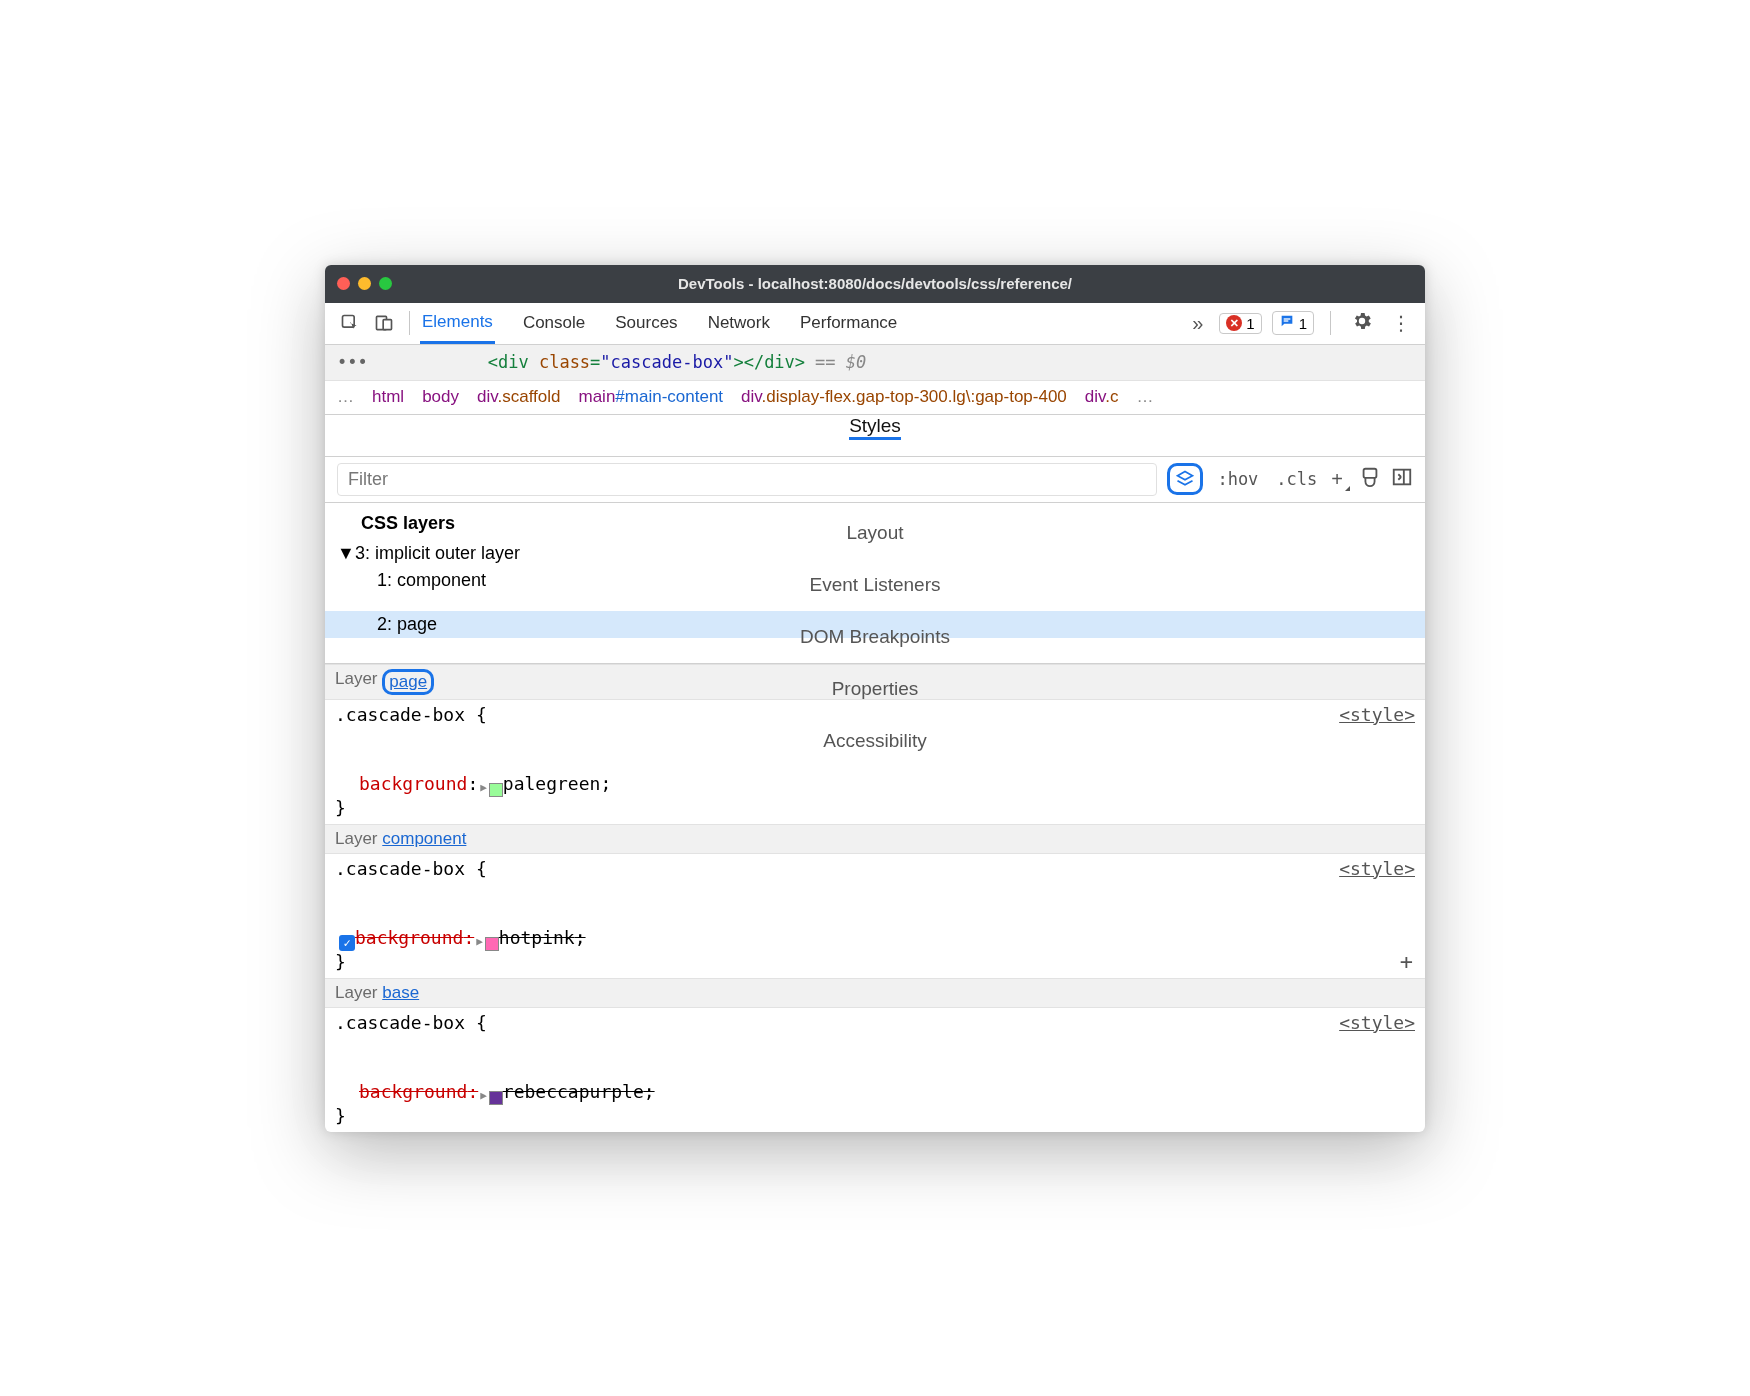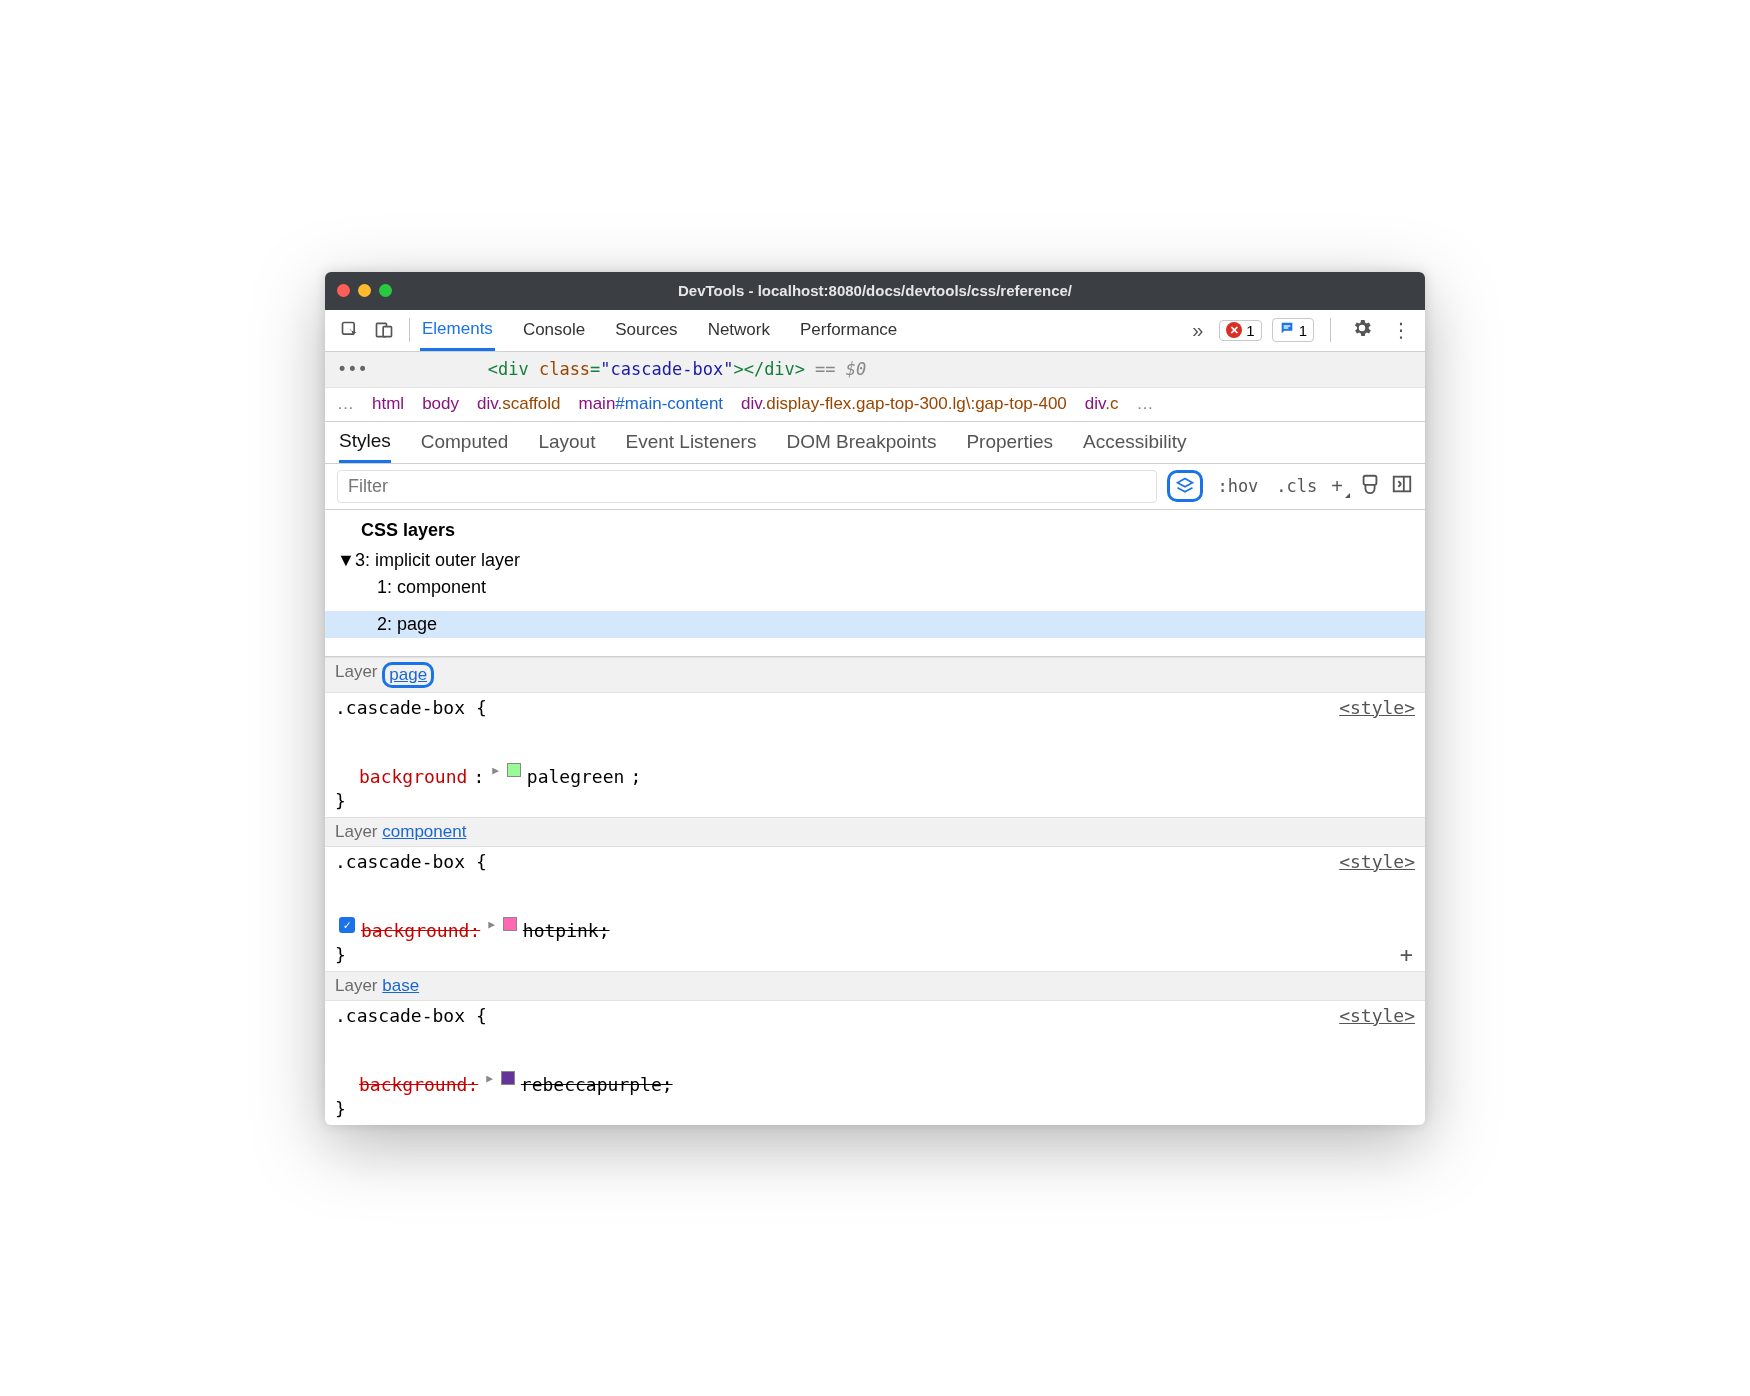--- a/index.html
+++ b/index.html
@@ -70,21 +70,21 @@
     border-bottom:1px solid #d0d0d0; font-size:17px; overflow:hidden; white-space:nowrap;
   }
   .crumbs .dots{color:#888;}
   .crumb { color:#881280; cursor:pointer;}
   .crumb .idsel{color:#1a67d2;}
   .crumb .cls{color:#994500;}
   .crumbs .end{color:#888;}
   
   .subtabs {
     display:flex; gap:30px; padding:0 14px; height:42px; align-items:center;
-    border-bottom:1px solid #d0d0d0; font-size:19px; color:#555;
+    border-bottom:1px solid #d0d0d0; font-size:19px; color:#555;flex-direction:column;
   }
   .subtab { cursor:pointer; height:100%; display:flex; align-items:center;}
   .subtab.active { color:#111; border-bottom:3px solid #1a73e8;}
   
   .filter-row {
     display:flex; align-items:center; padding:6px 12px; gap:10px;
     border-bottom:1px solid #d0d0d0; height:46px; font-size:17px;
   }
   .filter-input {
     flex:1; border:1px solid #e0e0e0; border-radius:4px; padding:5px 10px;
@@ -100,34 +100,34 @@
   .plus-sm{ position:relative; font-size:20px; color:#555; cursor:pointer; padding-right:6px;}
   .plus-sm::after{content:"";position:absolute;right:-1px;bottom:0;border-left:5px solid transparent;border-bottom:5px solid #555;}
   .paint-ic, .tree-ic { cursor:pointer; color:#555;}
   
   .layers-panel { border-bottom:1px solid #d0d0d0; font-size:18px; }
   .layers-title { font-weight:700; padding:10px 12px 6px;margin-left:24px;}
   .layer-tree { padding:0 12px 8px;}
   .layer-row { display:flex; align-items:center; padding:3px 0;}
   .disclosure { width:14px; margin-right:4px;}
   .layer-leaf { padding-left:40px;}
-  .layer-leaf.sel { background:#d5e8fb; margin:10px -12px; padding-left:52px; padding-right:12px;}
+  .layer-leaf.sel { background:#d5e8fb; margin:17px -12px; padding-left:52px; padding-right:12px;}
   
   .rule-layer-hdr {
     background:#f1f1f1; border-top:1px solid #e2e2e2; border-bottom:1px solid #e2e2e2;
     padding:4px 10px; color:#6b6b6b; font-size:17px; display:flex; align-items:flex-start;
   }
   .rule-layer-hdr a{ color:#1a67d2; text-decoration:underline; cursor:pointer;}
   .ring { border:3px solid #1a73e8; border-radius:10px; padding:0 4px;}
   .rule-body {
     font-family:Menlo, Consolas, monospace; font-size:18px; padding:4px 10px 6px;
     position:relative;
   }
   .rule-src { float:right; color:#555; text-decoration:underline; cursor:pointer; font-family:Menlo,monospace;}
-  .decl { padding-left:24px; display:flex; align-items:flex-start; gap:6px; line-height:1.5;margin-top:45px;}
+  .decl { padding-left:24px; display:flex; align-items:flex-end; line-height:1.5;margin-top:45px;}
   .prop{color:#c80000;}
   .expand-tri{color:#888; font-size:11px; margin:0 2px;}
   .swatch{display:inline-block; width:14px; height:14px; border:1px solid #888; vertical-align:middle;}
   .strike{ text-decoration:line-through;}
   .checkbox { width:16px; height:16px; background:#1a73e8; border-radius:3px; margin-left:-20px; display:inline-flex; align-items:center; justify-content:center; color:#fff; font-size:12px;}
   .add-plus{ position:absolute; right:12px; bottom:4px; font-size:22px; color:#555; cursor:pointer;}
 </style>
 </head>
 <body>
 

